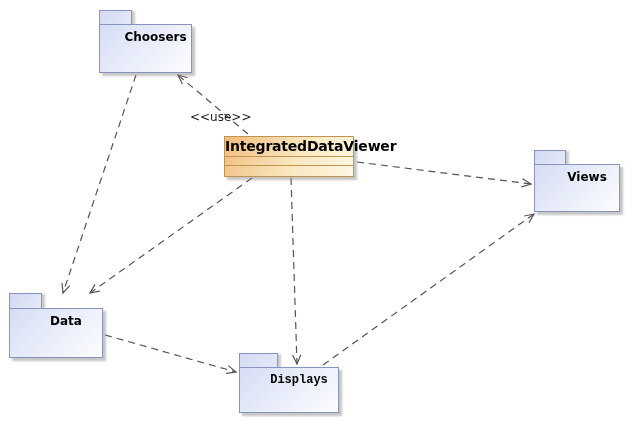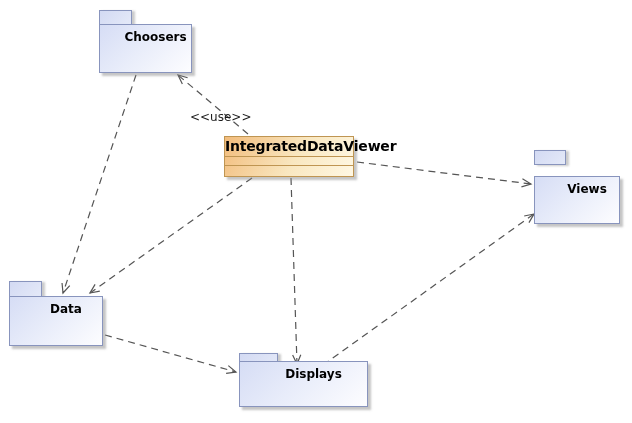--- a/index.html
+++ b/index.html
@@ -25,29 +25,29 @@
     text-align:center;font-weight:bold;font-size:12px;color:#000;
     padding-top:5px;
     padding-left:20px;
   }
   #pkg-choosers{left:99px;top:10px;width:93px;height:63px;}
   #pkg-choosers .tab{width:33px;height:15px;}
   #pkg-choosers .body{top:14px;width:93px;height:49px;}
 
   #pkg-views{left:534px;top:150px;width:86px;height:62px;}
   #pkg-views .tab{width:32px;height:15px;}
-  #pkg-views .body{top:14px;width:86px;height:48px;margin-top:12px;}
+  #pkg-views .body{top:14px;width:86px;height:48px;}
 
-  #pkg-data{left:9px;top:281px;width:94px;height:65px;}
+  #pkg-data{left:9px;top:293px;width:94px;height:65px;}
   #pkg-data .tab{width:33px;height:16px;}
   #pkg-data .body{top:15px;width:94px;height:50px;}
 
   #pkg-displays{left:239px;top:353px;width:116px;height:60px;}
   #pkg-displays .tab{width:39px;height:15px;}
-  #pkg-displays .body{top:8px;width:129px;height:46px;}
+  #pkg-displays .body{top:14px;width:100px;height:46px;font-family:Liberation Mono, monospace;}
 
   
   .cls{
     position:absolute;box-sizing:border-box;
     background:linear-gradient(120deg,#f2bc7c 0%,#f9e7c0 55%,#fff8e4 100%);
     border:1px solid #bf9552;
     box-shadow:3px 3px 2px rgba(140,140,140,.5);
   }
   #cls-idv{left:224px;top:136px;width:130px;}
   .cls-title{

